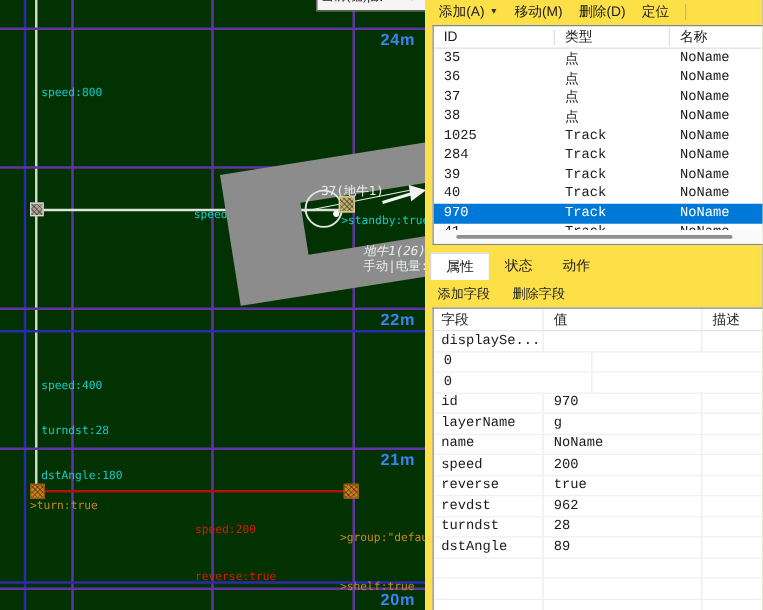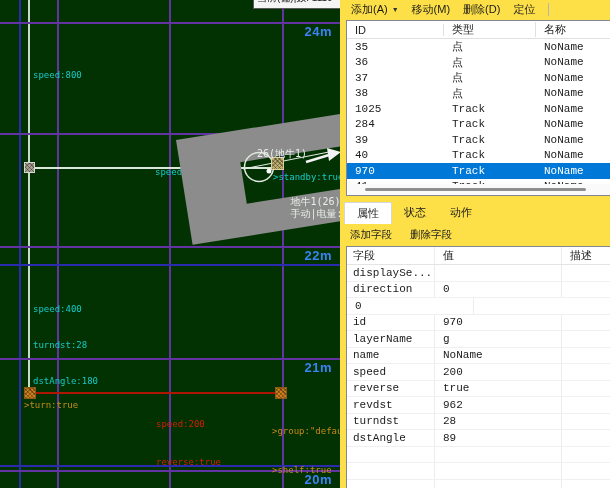--- a/index.html
+++ b/index.html
@@ -111,23 +111,23 @@
     <div class="node" style="left:275px;top:387px;width:12px;height:12px;background-color:#cc7d1e;border:1px solid #8a5a10;"></div>
 
     <span class="clabel cyan" style="left:33px;top:69px;">speed:800</span>
 
     <div class="clabel cyan" style="left:33px;top:279px;">
       <div>speed:400</div>
       <div>turndst:28</div>
       <div>dstAngle:180</div>
     </div>
 
-    <span class="clabel whitetx" style="left:257px;top:148px;font-size:10px;">26(地牛1)</span>
+    <span class="clabel whitetx" style="left:257px;top:148px;font-size:10px;">37(地牛1)</span>
     <span class="clabel cyan" style="left:273px;top:171px;">&gt;standby:true</span>
-    <div class="clabel" style="left:258px;top:184px;">
+    <div class="clabel" style="left:258px;top:184px;font-style:italic;">
       <span class="whitetx" style="font-size:10px;">地牛1(26)</span>
     </div>
     <div class="clabel" style="left:258px;top:196px;">
       <span class="whitetx" style="font-size:10px;">手动|电量:</span>
     </div>
 
     <span class="clabel orangetx" style="left:24px;top:399px;">&gt;turn:true</span>
 
     <div class="clabel redtx" style="left:156px;top:393px;line-height:12.5px;">
       <div>speed:200</div>
@@ -244,21 +244,20 @@
         <span class="gc1">字段</span>
         <span class="gc2">值</span>
         <span class="gc3">描述</span>
       </div>
       <div class="grow">
         <span class="gc1">displaySe...</span>
         <span class="gc2"></span>
         <span class="gc3"></span>
       </div>
       <div class="grow">
-        <span class="gc1">direction</span>
         <span class="gc2">0</span>
         <span class="gc3"></span>
       </div>
       <div class="grow">
         <span class="gc2">0</span>
         <span class="gc3"></span>
       </div>
       <div class="grow">
         <span class="gc1">id</span>
         <span class="gc2">970</span>

